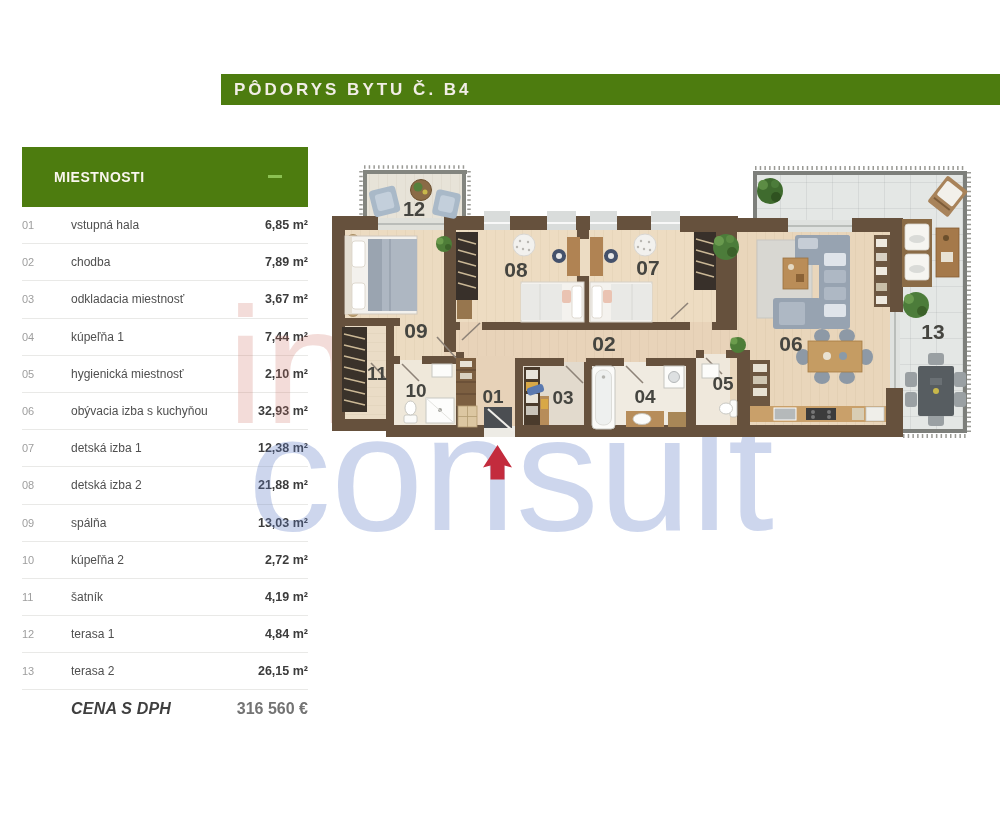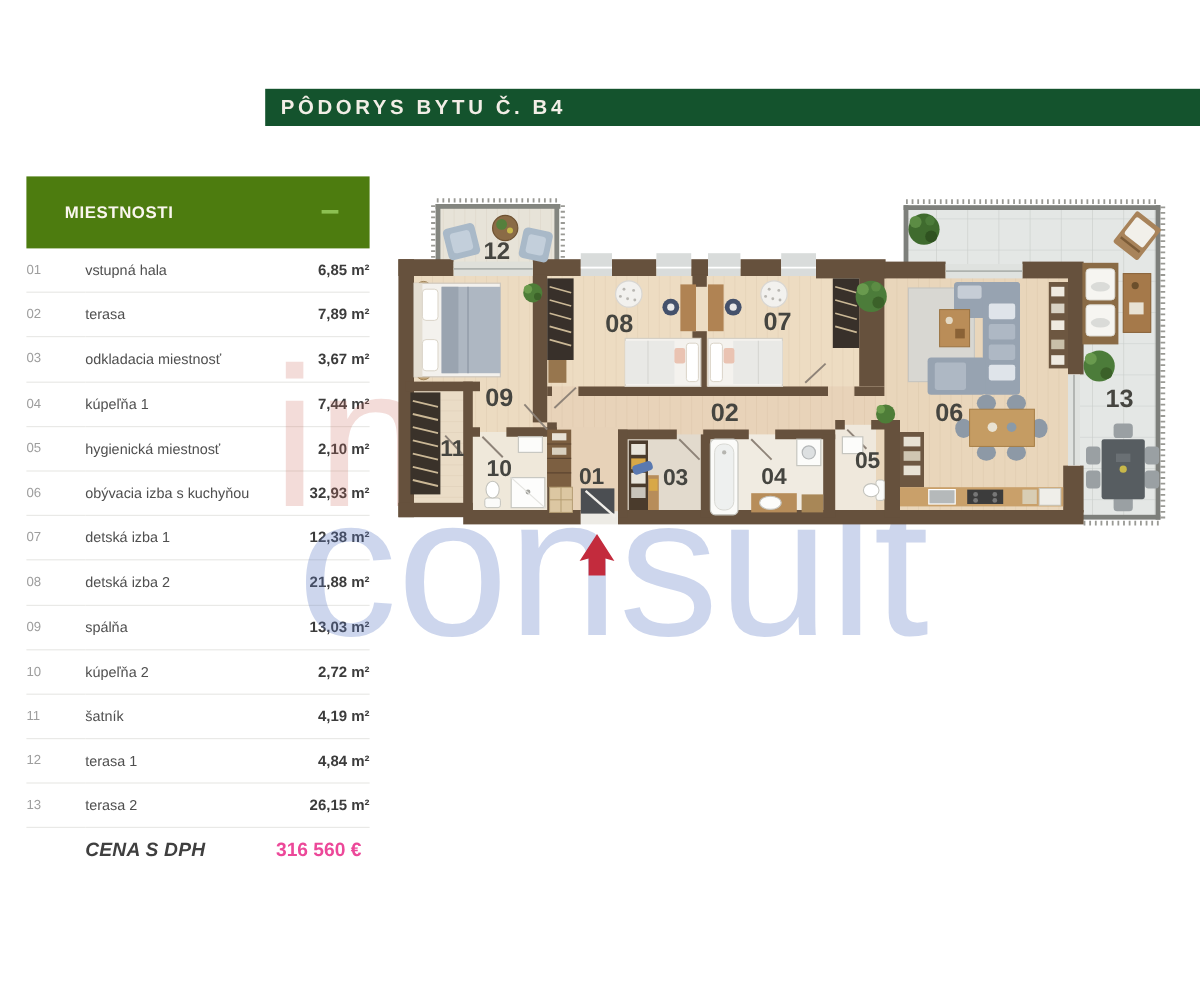--- a/index.html
+++ b/index.html
@@ -1,36 +1,36 @@
 <!DOCTYPE html>
 <html><head>
 <meta charset="utf-8">
 <title>Pôdorys bytu B4</title>
 <style>
   html,body{margin:0;padding:0;background:#ffffff;}
   body{width:1000px;height:837px;position:relative;overflow:hidden;
        font-family:"Liberation Sans", sans-serif;}
   .topbar{position:absolute;left:221px;top:74px;width:779px;height:31px;
-          background:#14532d;color:#f2eee6;font-size:17px;font-weight:bold;
+          background:#4d7c0f;color:#f2eee6;font-size:17px;font-weight:bold;
           letter-spacing:3px;line-height:31px;padding-left:13px;box-sizing:border-box;}
   .panel{position:absolute;left:22px;top:147px;width:286px;}
   .phead{height:60px;background:#4d7c0f;position:relative;}
   .phead .t{position:absolute;left:32px;top:22px;color:#faf6ee;font-size:14px;
             font-weight:bold;letter-spacing:0.5px;}
   .phead .minus{position:absolute;right:26px;top:28px;width:14px;height:3px;background:#8cc152;}
   table.rooms{width:100%;border-collapse:collapse;table-layout:fixed;}
   table.rooms td{border-bottom:1px solid #e9e9e7;height:36.2px;padding:0;vertical-align:middle;}
   table.rooms tr:last-child td{border-bottom:none;}
   td.num{width:49px;padding-left:10px;box-sizing:border-box;color:#9e9e9e;font-size:11px;}
   td.nam{color:#4f4f4f;font-size:12px;}
   td.val{width:78px;text-align:right;padding-right:6px;color:#3c3c3c;
          font-size:12.5px;font-weight:bold;white-space:nowrap;}
   td.tot{color:#3f3f3f;font-size:11.5px;font-weight:bold;}
   td.cena{color:#3f3f3f;font-size:16px;font-weight:bold;letter-spacing:.2px;font-style:italic;}
-  td.price{color:#ec4899;font-size:16px;font-weight:bold;padding-right:6px;}
+  td.price{color:#737373;font-size:16px;font-weight:bold;text-align:right;padding-right:6px;}
   .wm{position:absolute;left:0;top:0;width:1000px;height:837px;pointer-events:none;}
   .wmi{position:absolute;left:227px;top:283px;font-size:166px;font-weight:normal;
        line-height:1;color:rgba(205,110,95,0.24);letter-spacing:0px;}
   .wmc{position:absolute;left:236px;top:390px;font-size:166px;font-weight:normal;
        line-height:1;color:rgba(92,122,196,0.31);letter-spacing:0px;margin-left:12px;}
   svg.plan{position:absolute;left:0;top:0;}
 </style>
 </head>
 <body>
 
@@ -45,21 +45,21 @@
 
   <table class="rooms">
     <tbody>
         <tr>
           <td class="num">01</td>
           <td class="nam">vstupná hala</td>
           <td class="val">6,85 m²</td>
         </tr>
     <tr>
           <td class="num">02</td>
-          <td class="nam">terasa</td>
+          <td class="nam">chodba</td>
           <td class="val">7,89 m²</td>
         </tr>
     <tr>
           <td class="num">03</td>
           <td class="nam">odkladacia miestnosť</td>
           <td class="val">3,67 m²</td>
         </tr>
     <tr>
           <td class="num">04</td>
           <td class="nam">kúpeľňa 1</td>

